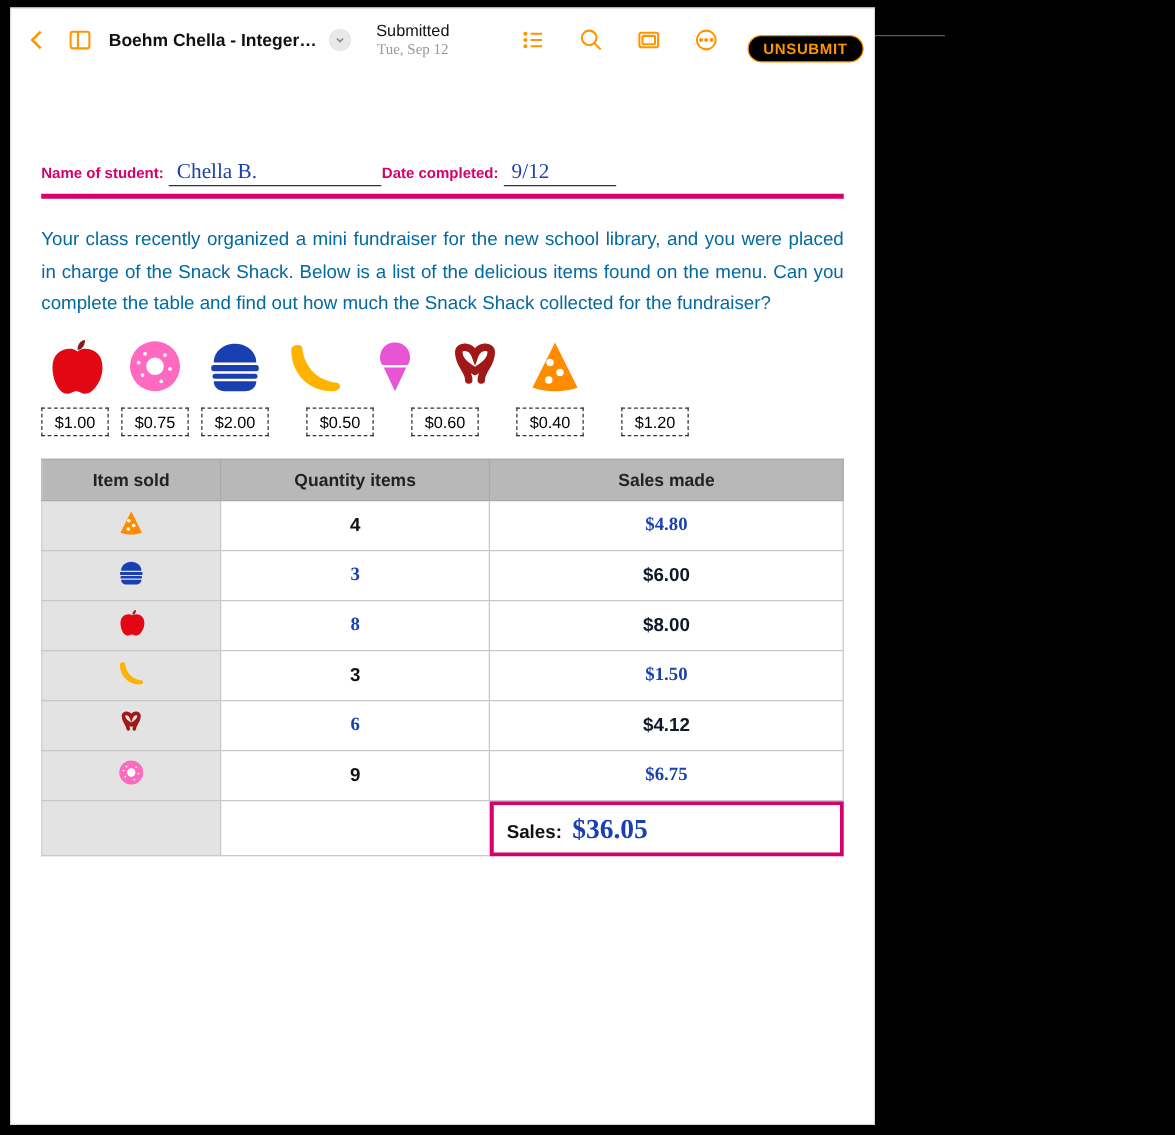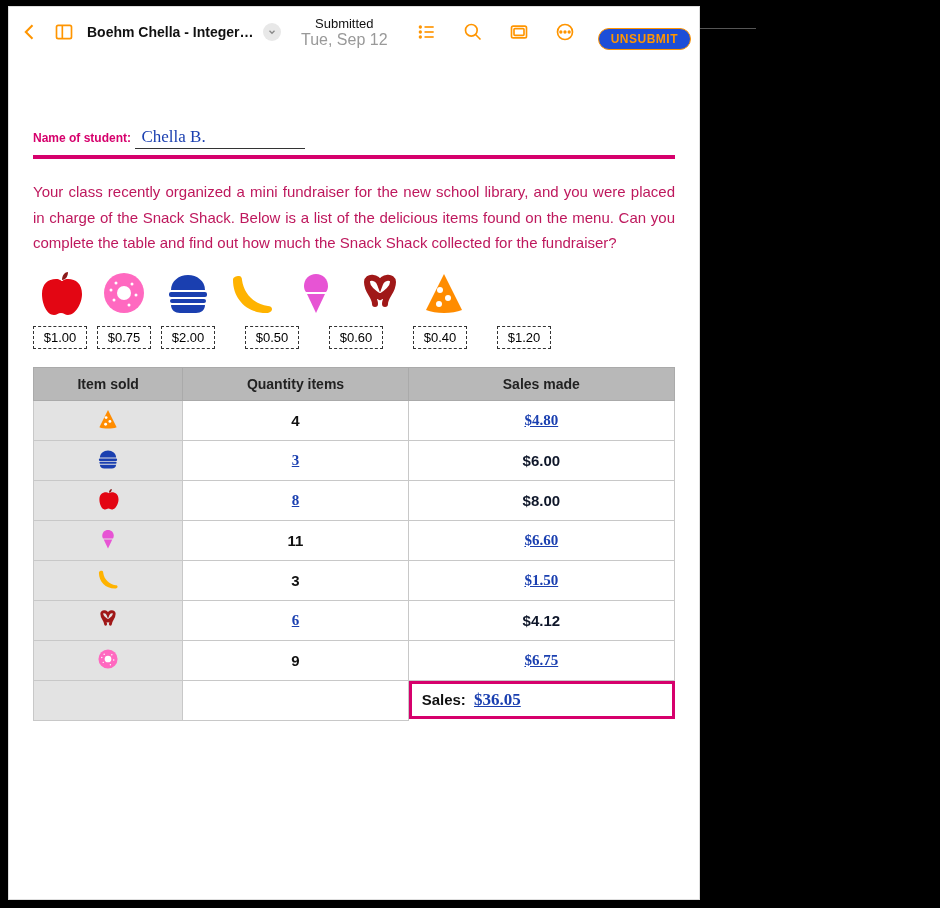--- a/index.html
+++ b/index.html
@@ -7,46 +7,46 @@
 .app-window { position: absolute; left: 8px; top: 6px; width: 692px; height: 894px; background: #fff; border: 1px solid #ddd; overflow: hidden; }
 .toolbar { display: flex; align-items: center; height: 50px; padding: 0 8px; gap: 8px; border-bottom: 0; }
 .tb-icon { color: #ff9500; display: flex; align-items: center; justify-content: center; width: 26px; height: 26px; cursor: pointer; }
 .tb-icon svg { width: 20px; height: 20px; }
 .doc-title-block { display: flex; align-items: center; gap: 6px; flex: 0 0 auto; margin-left: 2px; }
 .doc-title { font-weight: 700; font-size: 14px; color: #111; max-width: 170px; white-space: nowrap; overflow: hidden; text-overflow: ellipsis; }
 .chevron-circle { width: 18px; height: 18px; border-radius: 50%; background: #e8e8e8; display: flex; align-items: center; justify-content: center; }
 .chevron-circle svg { width: 10px; height: 10px; color: #888; }
 .status-block { text-align: center; margin-left: 12px; margin-right: auto; }
 .status-title { font-size: 13px; font-weight: 500; color: #111; }
-.status-date { font-size: 16px; color: #999; }
+.status-date { font-size: 12px; color: #999; font-family: Liberation Serif, serif; }
 .tb-right { display: flex; align-items: center; gap: 20px; margin-left: 4px; }
-.unsubmit-btn { border: 1.5px solid #ff9500; color: #ff9500; background: #1d4ed8; border-radius: 14px; padding: 3px 12px; font-size: 12px; font-weight: 600; letter-spacing: 0.5px; cursor: pointer; margin-top: 14px; }
+.unsubmit-btn { border: 1.5px solid #ff9500; color: #ff9500; background: #000000; border-radius: 14px; padding: 3px 12px; font-size: 12px; font-weight: 600; letter-spacing: 0.5px; cursor: pointer; margin-top: 14px; }
 .page { padding: 70px 24px 20px 24px; }
 .wk-title { color: #d6006c; font-size: 30px; font-weight: 800; margin-bottom: 10px; font-family: "Futura","Helvetica Neue",Arial,sans-serif; letter-spacing: 0.5px; }
 .form-row { display: flex; align-items: flex-end; margin-bottom: 6px; }
 .form-label { color: #d6006c; font-size: 12px; font-weight: 600; }
 .blank-line { border-bottom: 1px solid #333; min-width: 170px; display: inline-block; padding: 0 6px 1px 6px; }
 .handwritten { font-family: "Bradley Hand","Comic Sans MS",cursive; color: #1a3fb0; font-size: 17px; }
 .sep-line { height: 4px; background: #d6006c; margin: 6px 0 20px 0; }
-.para { font-size: 15px; color: #be185d; line-height: 1.7; text-align: justify; margin-bottom: 14px; }
+.para { font-size: 15px; color: #0369a1; line-height: 1.7; text-align: justify; margin-bottom: 14px; }
 .snack-row { display: flex; gap: 10px; margin-bottom: 10px; align-items: flex-end; }
 .snack { width: 54px; display: flex; justify-content: center; }
 .snack svg { width: 46px; height: 46px; }
 .price-row { display: flex; gap: 10px; margin-bottom: 18px; align-items: flex-end; }
 .price-box { width: 54px; border: 1px dashed #333; text-align: center; font-size: 13px; padding: 3px 0; font-weight: 500; }
 .sales-table { width: 100%; border-collapse: collapse; }
 .sales-table th { background: #b8b8b8; color: #222; font-size: 14px; font-weight: 700; padding: 8px 4px; border: 1px solid #aaa; text-align: center; }
 .sales-table td { border: 1px solid #c8c8c8; height: 40px; text-align: center; font-size: 15px; vertical-align: middle; }
 .sales-table tr td:first-child { background: #e3e3e3; }
 .qty-print { font-weight: 700; color: #111; }
 .sales-print { font-weight: 700; color: #0f172a; }
-.handwritten-cell { font-family: "Bradley Hand","Comic Sans MS",cursive; color: #1a3fb0; font-size: 18px; font-weight: 600; text-decoration: underline; }
+.handwritten-cell { font-family: "Bradley Hand","Comic Sans MS",cursive; color: #1a3fb0; font-size: 18px; font-weight: 600; }
 .mini-icon svg { width: 22px; height: 22px; }
 .total-box { border: 3px solid #d6006c; padding: 6px 10px; text-align: left; font-weight: 700; color: #111; font-size: 15px; }
-.total-box .handwritten-cell { margin-left: 4px; font-size: 17px; }
+.total-box .handwritten-cell { margin-left: 4px; font-size: 22px; }
 .callout-line { position: absolute; left: 700px; top: 28px; width: 56px; height: 1px; background: #555; }
 </style>
 </head>
 <body>
 
 <svg width="0" height="0" style="position:absolute">
 <defs>
 <g id="icon-apple">
         <path fill="#e30613" d="M23 7c8 0 14 5 14 15s-7 21-14 21c-3 0-4-2-7-2s-4 2-7 2C2 43-3 32-3 22-3 12 3 7 11 7c4 0 5 2 6 2s2-2 6-2z" transform="translate(8,2)"></path>
         <path fill="#8b1a1a" d="M23 0c0 5-3 8-6 8 0-5 3-8 6-8z" transform="translate(8,2)"></path>
@@ -146,20 +146,24 @@
       <button class="unsubmit-btn">UNSUBMIT</button>
     </div>
   </div>
 
   <div class="page">
     <div class="form-row">
       <div>
         <span class="form-label">Name of student:</span>
         <span class="blank-line handwritten">Chella  B.</span>
       </div>
+      <div>
+        <span class="form-label">Date completed:</span>
+        <span class="blank-line handwritten" style="min-width:90px">9/12</span>
+      </div>
     </div>
     <div class="sep-line"></div>
     <p class="para">Your class recently organized a mini fundraiser for the new school library, and you were placed in charge of the Snack Shack. Below is a list of the delicious items found on the menu. Can you complete the table and find out how much the Snack Shack collected for the fundraiser?</p>
 
     <div class="snack-row" id="snack-icons">
         <div class="snack">
           <svg viewBox="0 0 46 46" width="46" height="46">
             <use href="#icon-apple"></use>
           </svg>
         </div>
@@ -226,27 +230,20 @@
                 </svg></span></td>
        <td class="handwritten-cell">3</td>
        <td class="sales-print">$6.00</td>
      </tr>
           <tr>
        <td><span class="mini-icon"><svg viewBox="0 0 46 46" width="22" height="22">
                   <use href="#icon-apple"></use>
                 </svg></span></td>
        <td class="handwritten-cell">8</td>
        <td class="sales-print">$8.00</td>
-     </tr>
-          <tr>
-       <td><span class="mini-icon"><svg viewBox="0 0 46 46" width="22" height="22">
-                  <use href="#icon-icecream"></use>
-                </svg></span></td>
-       <td class="qty-print">11</td>
-       <td class="handwritten-cell">$6.60</td>
      </tr>
           <tr>
        <td><span class="mini-icon"><svg viewBox="0 0 46 46" width="22" height="22">
                   <use href="#icon-banana"></use>
                 </svg></span></td>
        <td class="qty-print">3</td>
        <td class="handwritten-cell">$1.50</td>
      </tr>
           <tr>
        <td><span class="mini-icon"><svg viewBox="0 0 46 46" width="22" height="22">

